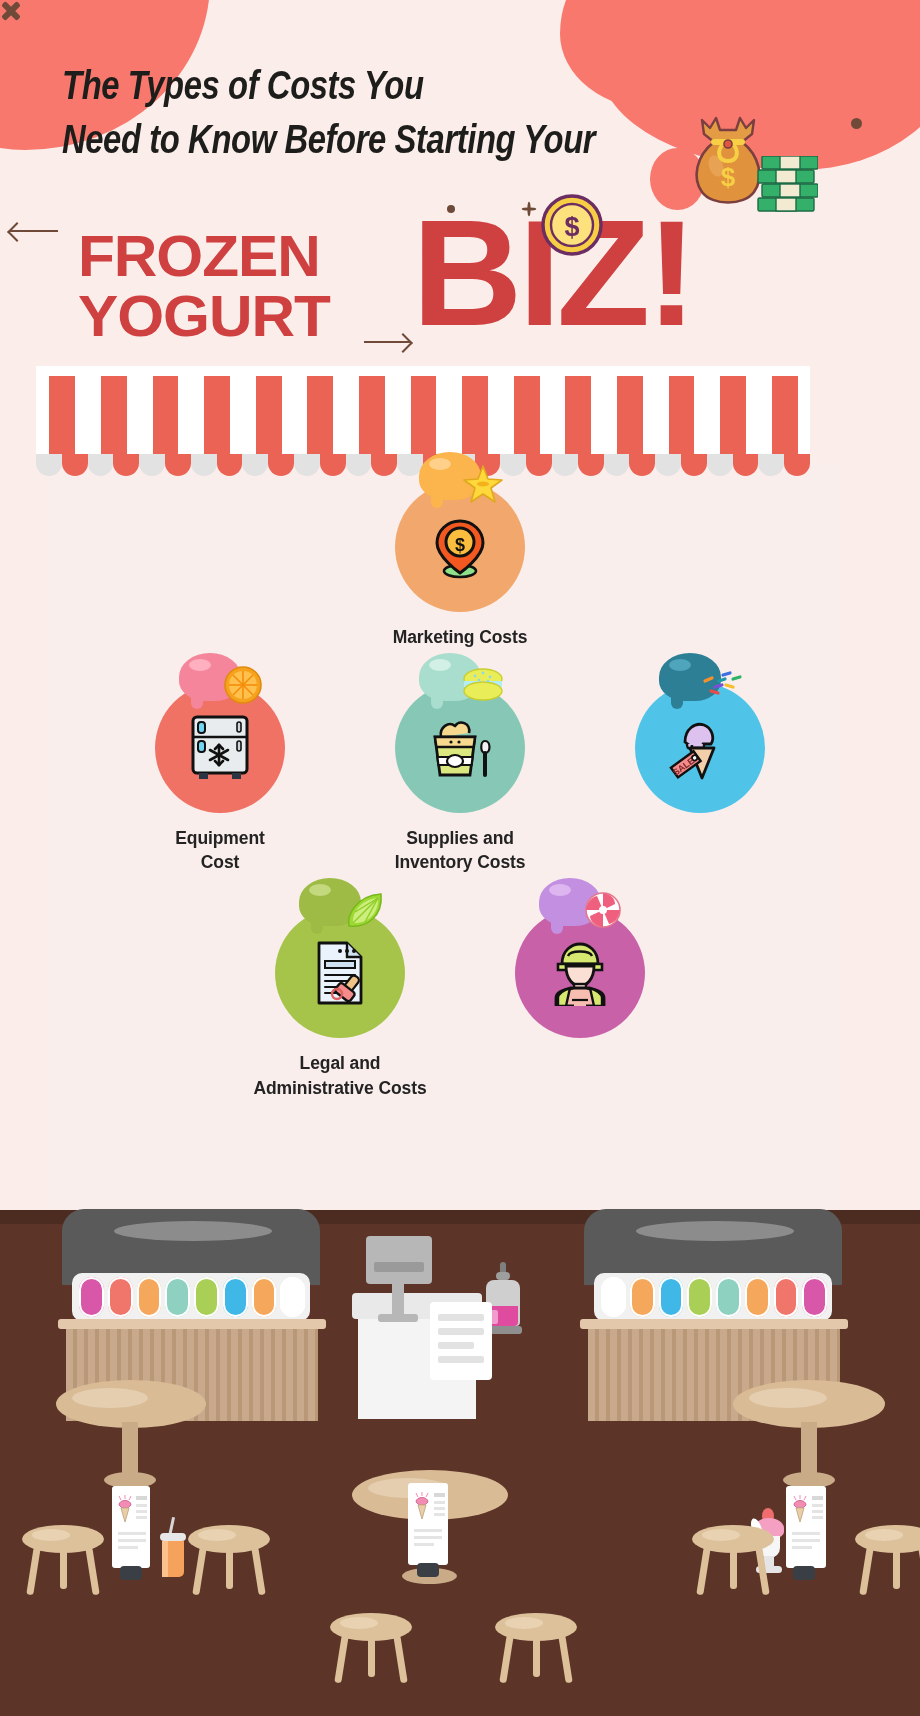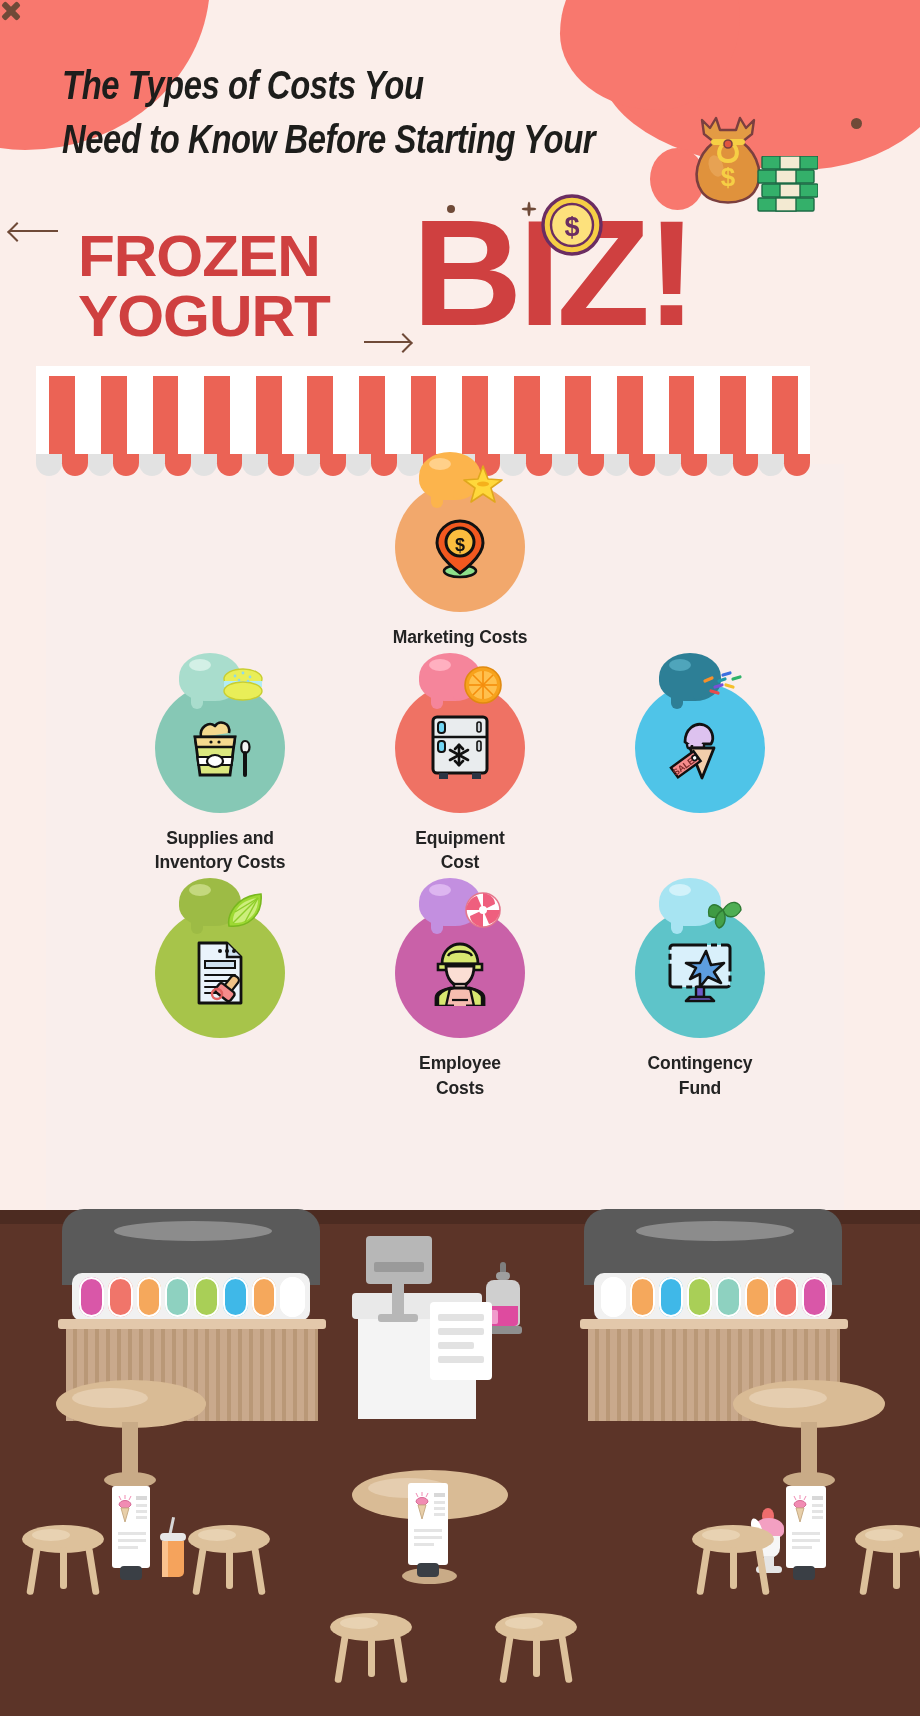--- a/index.html
+++ b/index.html
@@ -264,20 +264,63 @@
             </svg>
           </div>
           <div class="cap-label">Marketing Costs</div>
         </div>
       </div>
 
       <div class="row" style="margin-top:34px;">
 
         <div class="cell">
           <div class="disc-wrap">
+            <div class="disc" id="disc-1" style="background: rgb(239, 114, 100);"></div>
+            <div class="scoop" id="scoop-1">
+              <div class="ball" style="background: rgb(245, 133, 155);"></div>
+                <div class="gloss" style="background: rgb(255, 176, 192);"></div>
+              <div class="drip" style="background: rgb(245, 133, 155);"></div>
+                <div class="drip2" style="background: rgb(245, 133, 155);"></div>
+            </div>
+            <svg class="garnish" viewBox="0 0 44 40">
+              <circle cx="22" cy="20" r="18" fill="#f7a21c" stroke="#e08a10" stroke-width="1.6"></circle>
+              <circle cx="22" cy="20" r="14" fill="#ffc04d"></circle>
+              <g stroke="#f58d0b" stroke-width="1.6">
+                <path d="M22 6 L22 34"></path>
+                  <path d="M8 20 L36 20"></path>
+                <path d="M12 10 L32 30"></path>
+                  <path d="M32 10 L12 30"></path>
+              </g>
+            </svg>
+            <svg class="glyph" width="62" height="66" viewBox="0 0 62 66">
+              <rect x="4" y="2" width="54" height="56" rx="4" fill="#e9ecee" stroke="#111" stroke-width="3"></rect>
+              <path d="M4 22 L58 22" stroke="#111" stroke-width="2.6"></path>
+              <rect x="9" y="7" width="7" height="11" rx="3" fill="#72d5f2" stroke="#111" stroke-width="2"></rect>
+              <rect x="9" y="26" width="7" height="11" rx="3" fill="#72d5f2" stroke="#111" stroke-width="2"></rect>
+              <rect x="48" y="7" width="4" height="10" rx="2" fill="#cfd4d8" stroke="#111" stroke-width="1.6"></rect>
+              <rect x="48" y="26" width="4" height="10" rx="2" fill="#cfd4d8" stroke="#111" stroke-width="1.6"></rect>
+              <g stroke="#111" stroke-width="2.6" stroke-linecap="round">
+                <path d="M30 30 L30 50"></path>
+                  <path d="M21 35 L39 45"></path>
+                  <path d="M39 35 L21 45"></path>
+                <path d="M30 30 L26 34"></path>
+                  <path d="M30 30 L34 34"></path>
+                <path d="M30 50 L26 46"></path>
+                  <path d="M30 50 L34 46"></path>
+              </g>
+              <rect x="10" y="58" width="9" height="6" fill="#2b3443"></rect>
+              <rect x="43" y="58" width="9" height="6" fill="#2b3443"></rect>
+            </svg>
+          </div>
+          <div class="cap-label">Equipment
+Cost</div>
+        </div>
+
+        <div class="cell">
+          <div class="disc-wrap">
             <div class="disc" id="disc-2" style="background: rgb(134, 200, 181);"></div>
             <div class="scoop" id="scoop-2">
               <div class="ball" style="background: rgb(169, 221, 205);"></div>
                 <div class="gloss" style="background: rgb(211, 240, 230);"></div>
               <div class="drip" style="background: rgb(169, 221, 205);"></div>
                 <div class="drip2" style="background: rgb(169, 221, 205);"></div>
             </div>
             <svg class="garnish" viewBox="0 0 44 40">
               <ellipse cx="22" cy="14" rx="19" ry="10" fill="#e9ee58" stroke="#c9ce30" stroke-width="1.4"></ellipse>
               <rect x="3" y="16" width="38" height="6" fill="#b2ecf5"></rect>
@@ -301,63 +344,20 @@
               <path d="M60 24 C66 24 66 36 60 36 C55 36 55 24 60 24 Z" fill="#f2f2f2" stroke="#111" stroke-width="2.2"></path>
               <path d="M60 36 L60 58" stroke="#111" stroke-width="4" stroke-linecap="round"></path>
             </svg>
           </div>
           <div class="cap-label">Supplies and
 Inventory Costs</div>
         </div>
 
         <div class="cell">
           <div class="disc-wrap">
-            <div class="disc" id="disc-1" style="background: rgb(239, 114, 100);"></div>
-            <div class="scoop" id="scoop-1">
-              <div class="ball" style="background: rgb(245, 133, 155);"></div>
-                <div class="gloss" style="background: rgb(255, 176, 192);"></div>
-              <div class="drip" style="background: rgb(245, 133, 155);"></div>
-                <div class="drip2" style="background: rgb(245, 133, 155);"></div>
-            </div>
-            <svg class="garnish" viewBox="0 0 44 40">
-              <circle cx="22" cy="20" r="18" fill="#f7a21c" stroke="#e08a10" stroke-width="1.6"></circle>
-              <circle cx="22" cy="20" r="14" fill="#ffc04d"></circle>
-              <g stroke="#f58d0b" stroke-width="1.6">
-                <path d="M22 6 L22 34"></path>
-                  <path d="M8 20 L36 20"></path>
-                <path d="M12 10 L32 30"></path>
-                  <path d="M32 10 L12 30"></path>
-              </g>
-            </svg>
-            <svg class="glyph" width="62" height="66" viewBox="0 0 62 66">
-              <rect x="4" y="2" width="54" height="56" rx="4" fill="#e9ecee" stroke="#111" stroke-width="3"></rect>
-              <path d="M4 22 L58 22" stroke="#111" stroke-width="2.6"></path>
-              <rect x="9" y="7" width="7" height="11" rx="3" fill="#72d5f2" stroke="#111" stroke-width="2"></rect>
-              <rect x="9" y="26" width="7" height="11" rx="3" fill="#72d5f2" stroke="#111" stroke-width="2"></rect>
-              <rect x="48" y="7" width="4" height="10" rx="2" fill="#cfd4d8" stroke="#111" stroke-width="1.6"></rect>
-              <rect x="48" y="26" width="4" height="10" rx="2" fill="#cfd4d8" stroke="#111" stroke-width="1.6"></rect>
-              <g stroke="#111" stroke-width="2.6" stroke-linecap="round">
-                <path d="M30 30 L30 50"></path>
-                  <path d="M21 35 L39 45"></path>
-                  <path d="M39 35 L21 45"></path>
-                <path d="M30 30 L26 34"></path>
-                  <path d="M30 30 L34 34"></path>
-                <path d="M30 50 L26 46"></path>
-                  <path d="M30 50 L34 46"></path>
-              </g>
-              <rect x="10" y="58" width="9" height="6" fill="#2b3443"></rect>
-              <rect x="43" y="58" width="9" height="6" fill="#2b3443"></rect>
-            </svg>
-          </div>
-          <div class="cap-label">Equipment
-Cost</div>
-        </div>
-
-        <div class="cell">
-          <div class="disc-wrap">
             <div class="disc" id="disc-3" style="background: rgb(79, 196, 232);"></div>
             <div class="scoop" id="scoop-3">
               <div class="ball" style="background: rgb(45, 127, 150);"></div>
                 <div class="gloss" style="background: rgb(79, 165, 187);"></div>
               <div class="drip" style="background: rgb(45, 127, 150);"></div>
                 <div class="drip2" style="background: rgb(45, 127, 150);"></div>
             </div>
             <svg class="garnish" viewBox="0 0 44 40">
               <g stroke-width="3.2" stroke-linecap="round">
                 <path d="M4 16 L11 13" stroke="#f5902b"></path>
@@ -418,20 +418,22 @@
                   <path d="M16 48 L38 48"></path>
                   <path d="M16 54 L30 54"></path>
               </g>
               <g transform="rotate(38 40 52)">
                 <rect x="33" y="36" width="9" height="17" rx="4" fill="#f0c387" stroke="#111" stroke-width="2.2"></rect>
                 <rect x="28" y="50" width="19" height="11" rx="3" fill="#f58b8b" stroke="#111" stroke-width="2.4"></rect>
               </g>
               <circle cx="28" cy="55" r="5" fill="none" stroke="#e06060" stroke-width="2.4"></circle>
             </svg>
           </div>
+          <div class="cap-label">Legal and
+Administrative Costs</div>
         </div>
 
         <div class="cell">
           <div class="disc-wrap">
             <div class="disc" id="disc-5" style="background: rgb(201, 97, 168);"></div>
             <div class="scoop" id="scoop-5">
               <div class="ball" style="background: rgb(195, 143, 224);"></div>
                 <div class="gloss" style="background: rgb(221, 182, 240);"></div>
               <div class="drip" style="background: rgb(195, 143, 224);"></div>
                 <div class="drip2" style="background: rgb(195, 143, 224);"></div>
@@ -452,48 +454,22 @@
               <path d="M20 16 C22 10 42 10 44 16" fill="none" stroke="#111" stroke-width="2.4"></path>
               <path d="M18 26 C18 40 26 46 32 46 C38 46 46 40 46 26 Z" fill="#fbded4" stroke="#111" stroke-width="2.8"></path>
               <rect x="26" y="44" width="12" height="9" fill="#fbded4" stroke="#111" stroke-width="2.4"></rect>
               <path d="M8 66 L8 58 C8 52 18 49 26 48 L38 48 C46 49 56 52 56 58 L56 66 Z" fill="#f6bdb0" stroke="#111" stroke-width="2.8"></path>
               <path d="M22 48 L18 66 L10 66 L10 58 C10 53 16 50 22 48 Z" fill="#d7e870" stroke="#111" stroke-width="2.4"></path>
               <path d="M42 48 L46 66 L54 66 L54 58 C54 53 48 50 42 48 Z" fill="#d7e870" stroke="#111" stroke-width="2.4"></path>
               <path d="M26 52 L38 52 L38 66 L26 66 Z" fill="#f6bdb0"></path>
               <path d="M24 60 L40 60" stroke="#111" stroke-width="2.2"></path>
             </svg>
           </div>
-          <div class="cap-label">Employee
-Costs</div>
-        </div>
-
-        <div class="cell">
-          <div class="disc-wrap">
-            <div class="disc" id="disc-6" style="background: rgb(94, 196, 201);"></div>
-            <div class="scoop" id="scoop-6">
-              <div class="ball" style="background: rgb(167, 228, 242);"></div>
-                <div class="gloss" style="background: rgb(210, 242, 250);"></div>
-              <div class="drip" style="background: rgb(167, 228, 242);"></div>
-                <div class="drip2" style="background: rgb(167, 228, 242);"></div>
-            </div>
-            <svg class="garnish" viewBox="0 0 44 40">
-              <path d="M22 20 C12 10 6 16 8 26 C18 30 22 26 22 20 Z" fill="#3f9b44" stroke="#2e7a33" stroke-width="1.4"></path>
-              <path d="M22 20 C30 8 40 12 40 20 C34 30 24 28 22 20 Z" fill="#4eae53" stroke="#2e7a33" stroke-width="1.4"></path>
-              <path d="M22 20 C26 28 24 36 18 38 C12 34 14 24 22 20 Z" fill="#44a149" stroke="#2e7a33" stroke-width="1.4"></path>
-            </svg>
-            <svg class="glyph" width="72" height="64" viewBox="0 0 72 64">
-              <rect x="6" y="4" width="60" height="42" rx="3" fill="#d9f0fb" stroke="#111" stroke-width="3" stroke-dasharray="34 4 6 4 34 4 6 4"></rect>
-              <path d="M42 10 L47 24 L60 22 L50 31 L57 42 L44 36 L36 46 L36 33 L26 38 L32 27 L22 22 L36 22 Z" fill="#5d9ee0" stroke="#111" stroke-width="2.6" stroke-linejoin="round"></path>
-              <rect x="32" y="46" width="8" height="10" fill="#6f5ac8" stroke="#111" stroke-width="2.4"></rect>
-              <path d="M22 60 L50 60 L46 56 L26 56 Z" fill="#6f5ac8" stroke="#111" stroke-width="2.6" stroke-linejoin="round"></path>
-            </svg>
-          </div>
-          <div class="cap-label">Contingency
-Fund</div>
-        </div>
+        </div>
+
       </div>
     </div>
   </div>
 
   <div class="floor"></div>
   <div class="floor-edge"></div>
 
   <div class="counter" style="left:62px;top:1209px;width:258px;height:160px;">
     <div class="freezer-hood" style="left:0;top:0;width:258px;height:76px;"></div>
     <div class="hood-gloss" style="left:52px;top:12px;width:158px;height:20px;"></div>

